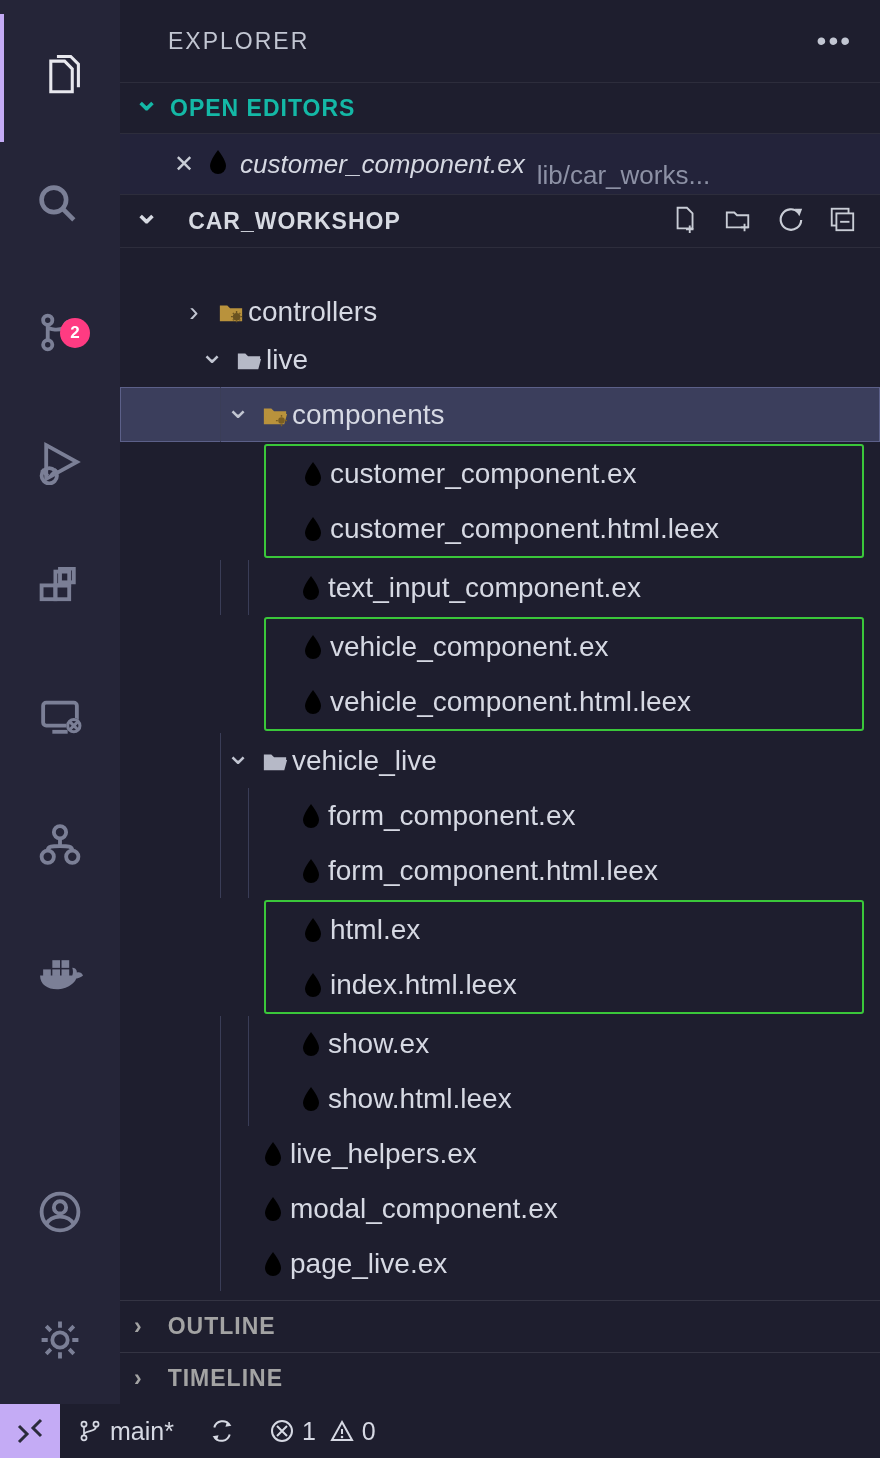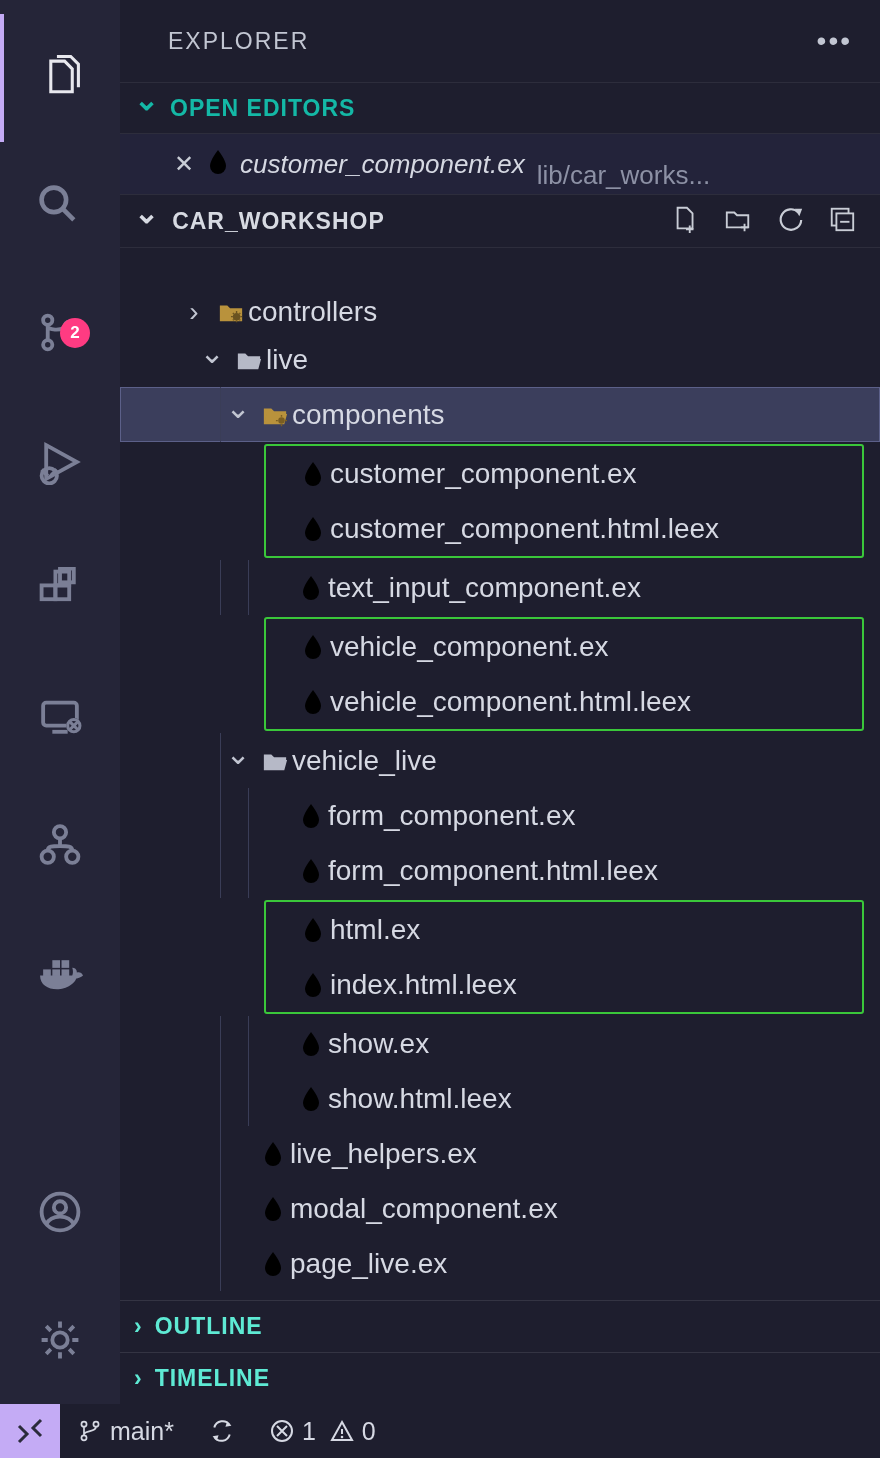--- a/index.html
+++ b/index.html
@@ -15,34 +15,34 @@
 .sidebar { flex: 1; display: flex; flex-direction: column; background: #1e1e2e; }
 .explorer-header { height: 82px; display: flex; align-items: center; justify-content: space-between; padding: 0 28px 0 48px; color: #c2c6d2; font-size: 23px; letter-spacing: 2px; }
 .explorer-header .dots { color: #c2c6d2; font-size: 28px; letter-spacing: 2px; }
 .section-hdr { display: flex; align-items: center; gap: 12px; height: 52px; padding-left: 14px; color: #14b8a6; font-weight: 700; font-size: 23px; letter-spacing: 1px; border-top: 1px solid rgba(255,255,255,0.07); border-bottom: 1px solid rgba(255,255,255,0.07); }
 .section-hdr .chev { width: 24px; text-align: center; }
 .open-editors-row { display: flex; align-items: center; gap: 12px; height: 60px; padding-left: 52px; color: #cfd3de; background: #23233a; }
 .open-editors-row .fname { font-style: italic; color: #d5d8e2; font-size: 26px; }
 .open-editors-row .fpath { color: #8d91a5; font-size: 26px; overflow: hidden; text-overflow: ellipsis; white-space: nowrap; margin-top: 22px; }
 .open-editors-row .close-x { color: #c9cdd6; font-size: 24px; width: 24px; text-align: center; }
 .workspace-hdr { display: flex; align-items: center; height: 54px; padding-left: 14px; justify-content: space-between; border-top: 1px solid rgba(255,255,255,0.07); border-bottom: 1px solid rgba(255,255,255,0.07); }
-.workspace-hdr .left { display: flex; align-items: center; gap: 12px; color: #d7dae2; font-weight: 700; font-size: 23px; letter-spacing: 1px; }
+.workspace-hdr .left { display: flex; align-items: center; gap: 28px; color: #d7dae2; font-weight: 700; font-size: 23px; letter-spacing: 1px; }
 .workspace-hdr .actions { display: flex; align-items: center; gap: 24px; padding-right: 24px; color: #c9cdd6; }
 .workspace-hdr .actions svg { width: 28px; height: 28px; }
 .tree { flex: 1; overflow: hidden; }
 .tree-row { display: flex; align-items: center; height: 55px; color: #d6d9e3; font-size: 28px; position: relative; }
 .tree-row.selected { background: #3b3e5c; outline: 1px solid #5c6089; outline-offset: -1px; }
 .tree-row .chev { width: 28px; text-align: center; color: #c2c6d2; margin-right: 6px; }
 .tree-row .folder-icon svg, .tree-row .file-icon svg { width: 26px; height: 26px; display:block; }
 .tree-row .folder-icon, .tree-row .file-icon { width: 34px; display:flex; align-items:center; justify-content:center; }
 .tree-row .label { flex: 1; white-space: nowrap; overflow: hidden; text-overflow: ellipsis; }
 .depth-guide { position: absolute; top: 0; bottom: 0; width: 0; border-left: 1px solid #3a3d57; }
 .cut-off { height: 40px; margin-top: 44px; }
 .green-box { border: 2px solid #3ac73a; border-radius: 3px; }
-.outline-hdr, .timeline-hdr { display: flex; align-items: center; gap: 12px; height: 52px; padding-left: 14px; color: #5eead4; font-weight: 700; font-size: 23px; letter-spacing: 1px; border-top: 1px solid rgba(255,255,255,0.1); }
+.outline-hdr, .timeline-hdr { display: flex; align-items: center; gap: 25px; height: 52px; padding-left: 14px; color: #a3a3a3; font-weight: 700; font-size: 23px; letter-spacing: 1px; border-top: 1px solid rgba(255,255,255,0.1); }
 .statusbar { height: 54px; background: #1e1e2e; display: flex; align-items: center; color: #d6d9e3; font-size: 25px; }
 .status-remote { width: 60px; height: 54px; background: #c4abf5; display: flex; align-items: center; justify-content: center; }
 .status-remote svg { width: 30px; height: 30px; }
 .status-item { display: flex; align-items: center; gap: 8px; padding: 0 18px; height: 100%; }
 .status-item svg { width: 24px; height: 24px; }
 .drop { width: 20px; height: 26px; }
 .folder-svg { fill: #b6b9c7; }
 .chev-right::before { content:"›"; }
 .chev-down::before { content:"⌄"; font-size: 30px; line-height: 14px; position: relative; top:-6px;}
 </style>

